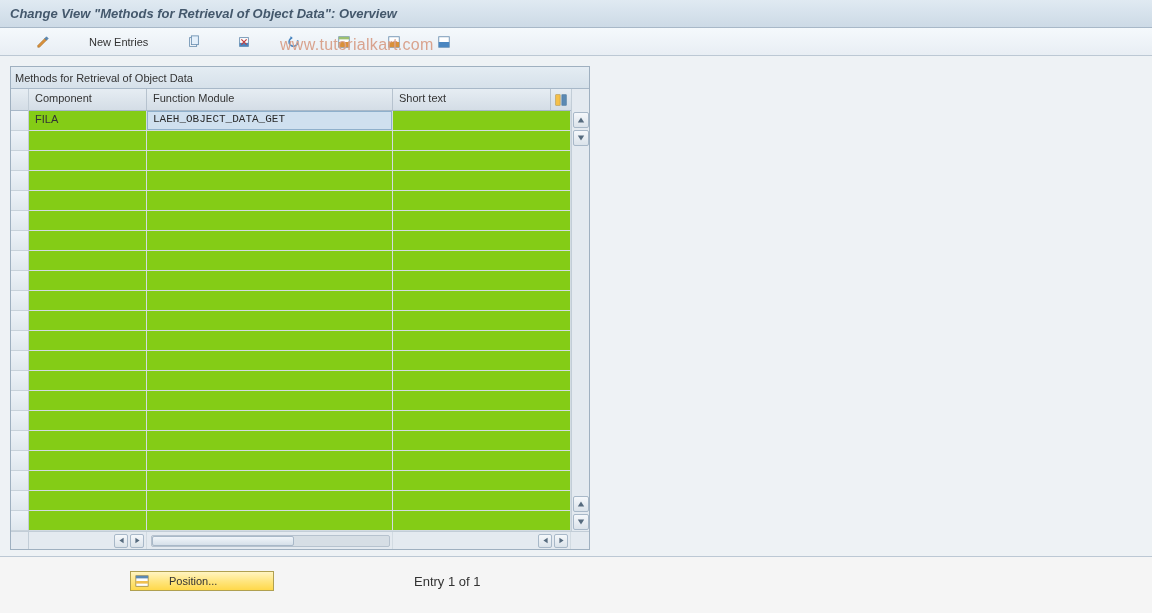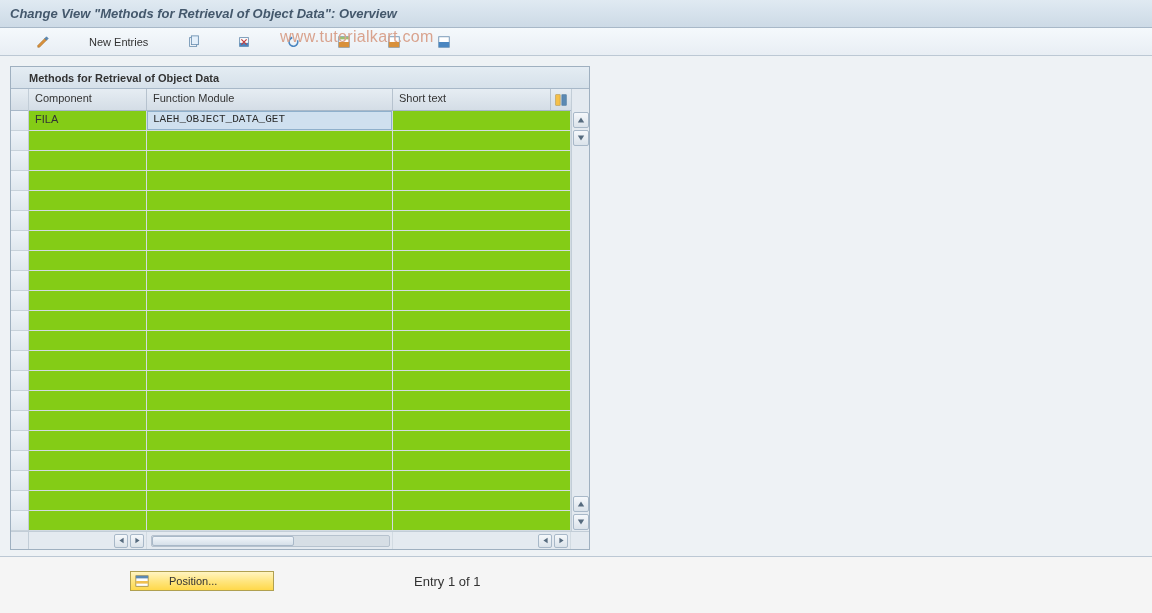--- a/index.html
+++ b/index.html
@@ -51,21 +51,21 @@
     margin-left: 24px;
   }
   .tbtn svg { flex-shrink: 0; }
   .new-entries {
     padding: 0 6px;
     color: #333;
   }
   .watermark {
     position: absolute;
     left: 280px;
-    top: 0;
+    top: 8px;
     font-size: 16px;
     color: #d9a38e;
     font-family: "Segoe UI", Arial, sans-serif;
     letter-spacing: 0.3px;
     pointer-events: none;
   }
   
   .content {
     padding: 10px;
     background: #eef2f5;
@@ -73,27 +73,26 @@
     border-bottom: 1px solid #bcc8d4;
   }
   .grid-panel {
     width: 580px;
     border: 1px solid #9fb0c0;
     background: #eaf0f6;
   }
   .panel-header {
     background: linear-gradient(to bottom, #e4ecf3 0%, #d6e1ea 100%);
     border-bottom: 1px solid #a8b8c8;
-    padding: 4px 18px;
+    padding: 4px 4px;
     font-size: 11px;
     color: #333;
     height: 22px;
     display: flex;
     align-items: center;
-    font-weight: bold;
   }
   .grid-wrap {
     display: flex;
   }
   .rowheaders {
     width: 18px;
     display: flex;
     flex-direction: column;
     border-right: 1px solid #c2cdd7;
   }

